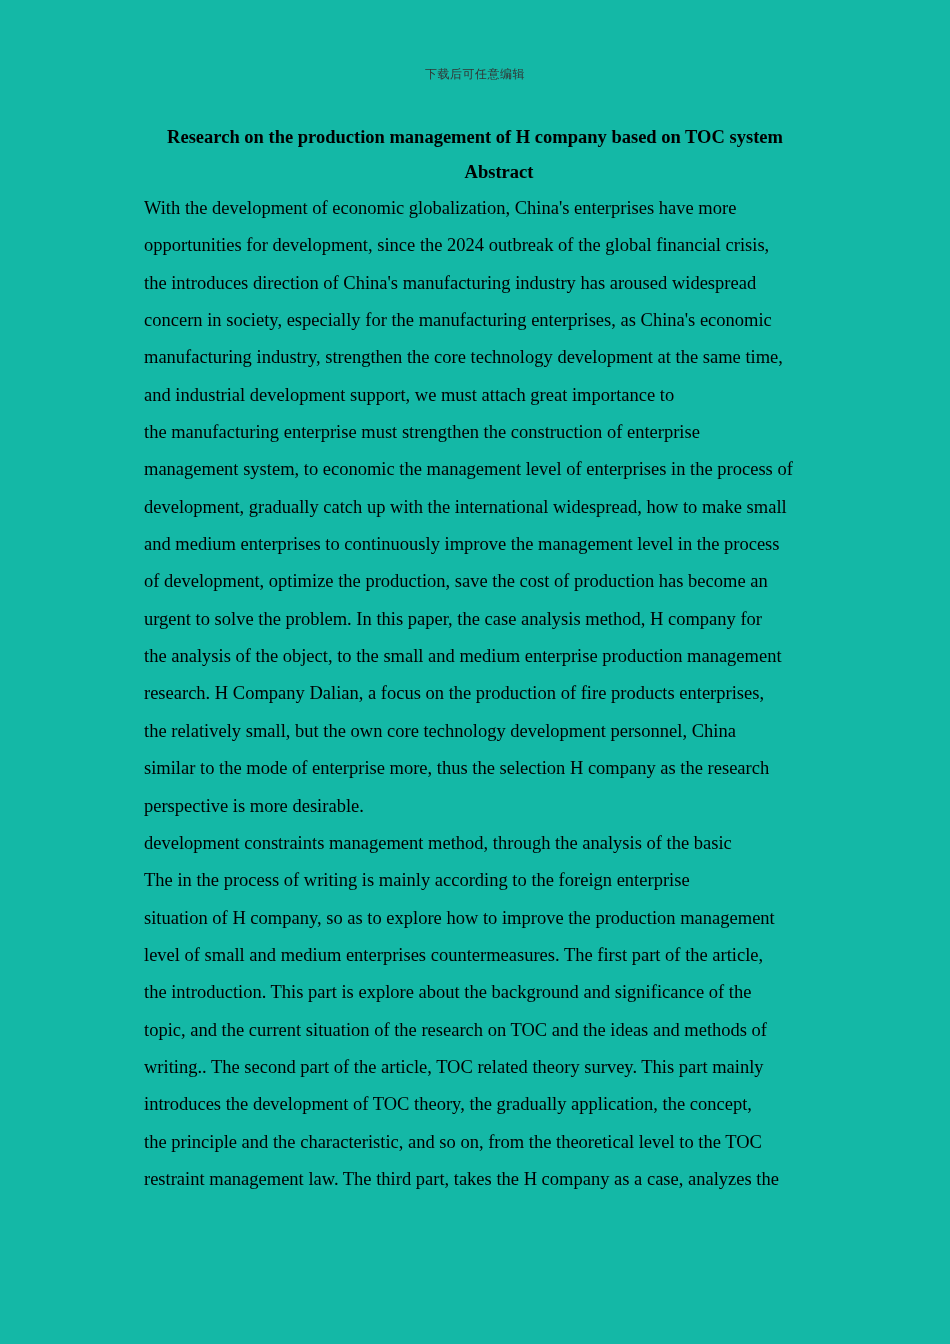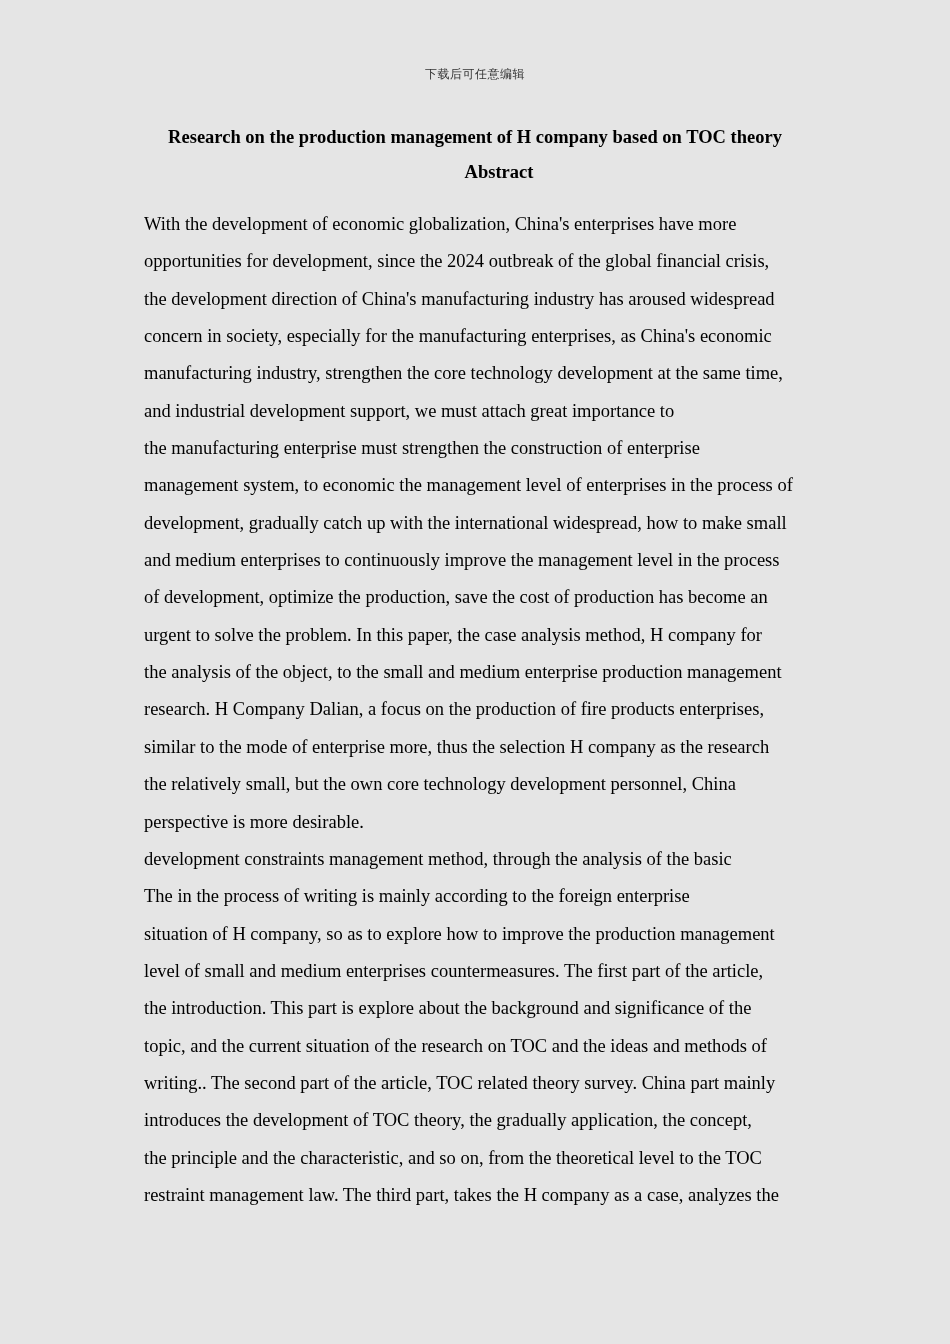--- a/index.html
+++ b/index.html
@@ -14,21 +14,21 @@
       overflow: hidden;
       font-family: "Liberation Serif", "DejaVu Serif", serif;
       color: #000000;
     }
     .page {
       position: absolute;
       left: 0;
       top: 0;
       width: 950px;
       height: 1344px;
-      background: #e5e5e5;
+      background: #14b8a6;
     }
     .header-note {
       position: absolute;
       top: 66px;
       left: 0;
       width: 950px;
       text-align: center;
       font-size: 12px;
       color: #333333;
       font-family: "DejaVu Sans", "Liberation Sans", sans-serif;
@@ -53,66 +53,65 @@
       font-size: 18.5px;
       font-weight: bold;
       line-height: 26px;
       padding-left: 24px;
     }
     .body-text {
       position: absolute;
       left: 144px;
       width: 670px;
       top: 194px;
-      margin-top: 16px;
     }
     .line {
       display: block;
       white-space: nowrap;
       font-size: 18.5px;
       height: 37.35px;
       line-height: 28px;
     }
   </style>
 </head>
 <body>
 
 <div class="page">
   <div class="header-note">下载后可任意编辑</div>
 
-  <div class="title">Research on the production management of H company based on TOC theory</div>
+  <div class="title">Research on the production management of H company based on TOC system</div>
 
   <div class="abstract-heading">Abstract</div>
 
   <div class="body-text">
     <div class="paragraph">
       <span class="line">With the development of economic globalization, China's enterprises have more</span>
       <span class="line">opportunities for development, since the 2024 outbreak of the global financial crisis,</span>
-      <span class="line">the development direction of China's manufacturing industry has aroused widespread</span>
+      <span class="line">the introduces direction of China's manufacturing industry has aroused widespread</span>
       <span class="line">concern in society, especially for the manufacturing enterprises, as China's economic</span>
       <span class="line">manufacturing industry, strengthen the core technology development at the same time,</span>
       <span class="line">and industrial development support, we must attach great importance to</span>
       <span class="line">the manufacturing enterprise must strengthen the construction of enterprise</span>
       <span class="line">management system, to economic the management level of enterprises in the process of</span>
       <span class="line">development, gradually catch up with the international widespread, how to make small</span>
       <span class="line">and medium enterprises to continuously improve the management level in the process</span>
       <span class="line">of development, optimize the production, save the cost of production has become an</span>
       <span class="line">urgent to solve the problem. In this paper, the case analysis method, H company for</span>
       <span class="line">the analysis of the object, to the small and medium enterprise production management</span>
       <span class="line">research. H Company Dalian, a focus on the production of fire products enterprises,</span>
+      <span class="line">the relatively small, but the own core technology development personnel, China</span>
       <span class="line">similar to the mode of enterprise more, thus the selection H company as the research</span>
-      <span class="line">the relatively small, but the own core technology development personnel, China</span>
       <span class="line">perspective is more desirable.</span>
     </div>
     <div class="paragraph">
       <span class="line">development constraints management method, through the analysis of the basic</span>
       <span class="line">The in the process of writing is mainly according to the foreign enterprise</span>
       <span class="line">situation of H company, so as to explore how to improve the production management</span>
       <span class="line">level of small and medium enterprises countermeasures. The first part of the article,</span>
       <span class="line">the introduction. This part is explore about the background and significance of the</span>
       <span class="line">topic, and the current situation of the research on TOC and the ideas and methods of</span>
-      <span class="line">writing.. The second part of the article, TOC related theory survey. China part mainly</span>
+      <span class="line">writing.. The second part of the article, TOC related theory survey. This part mainly</span>
       <span class="line">introduces the development of TOC theory, the gradually application, the concept,</span>
       <span class="line">the principle and the characteristic, and so on, from the theoretical level to the TOC</span>
       <span class="line">restraint management law. The third part, takes the H company as a case, analyzes the</span>
     </div>
   </div>
 </div>
 
 </body></html>

